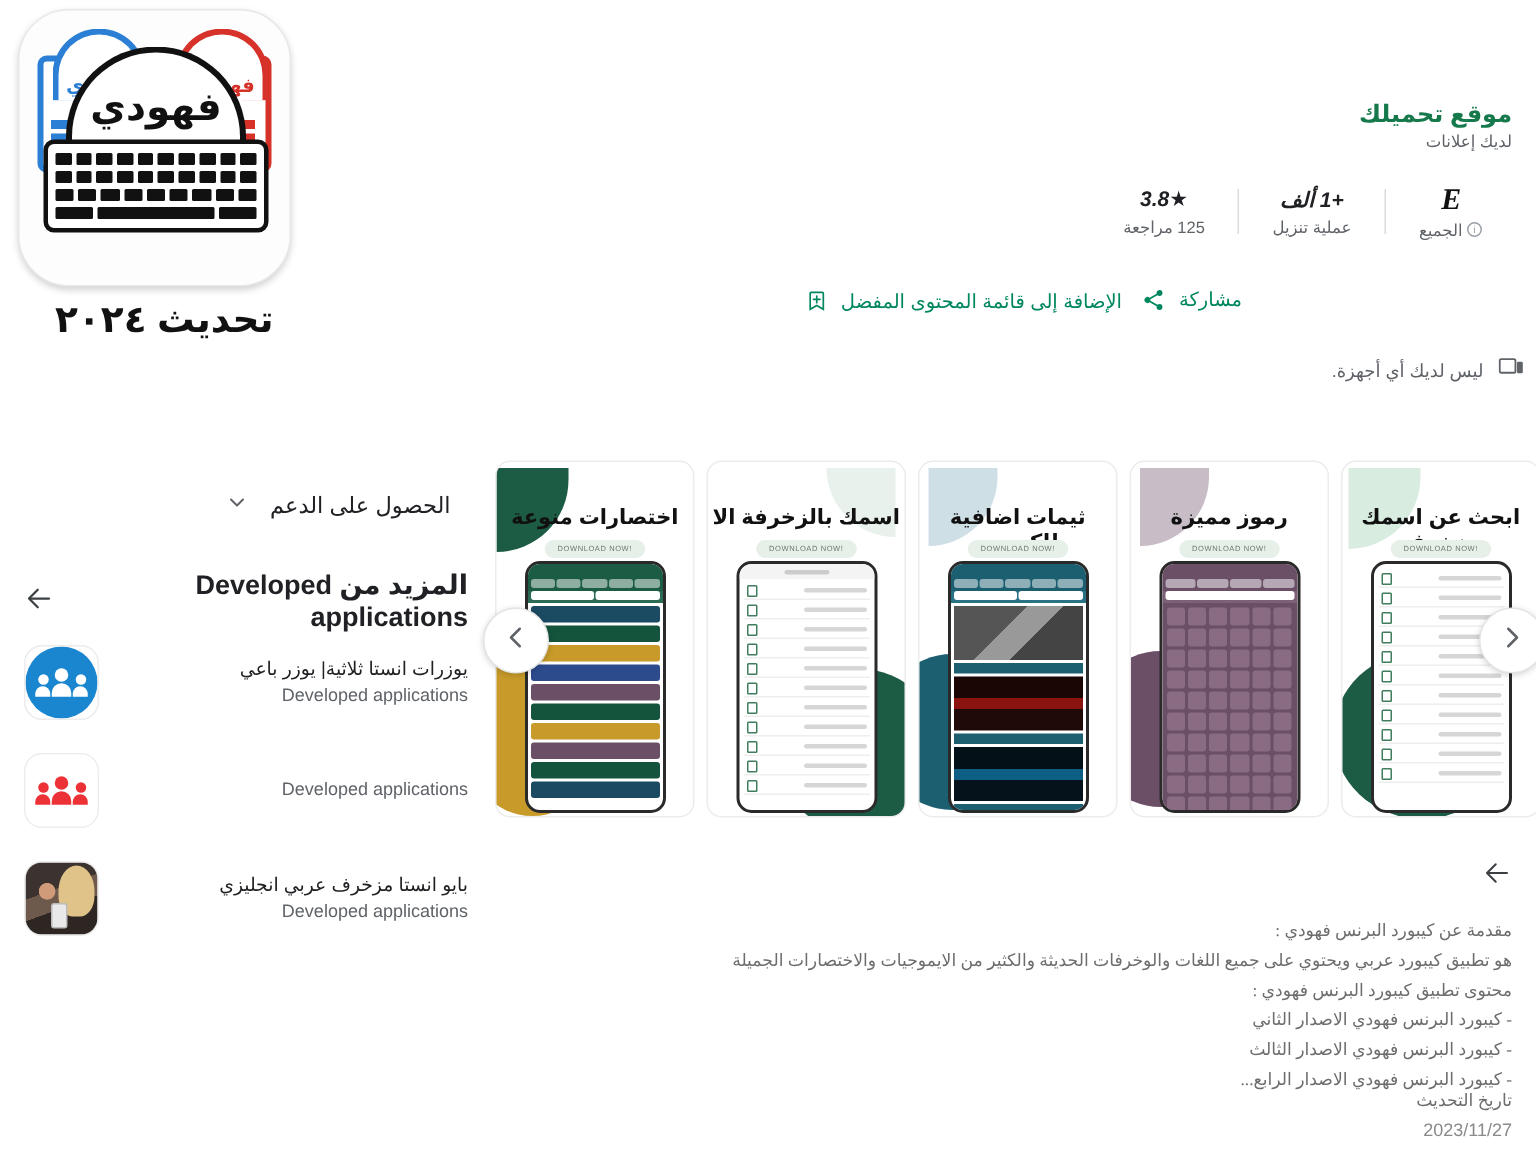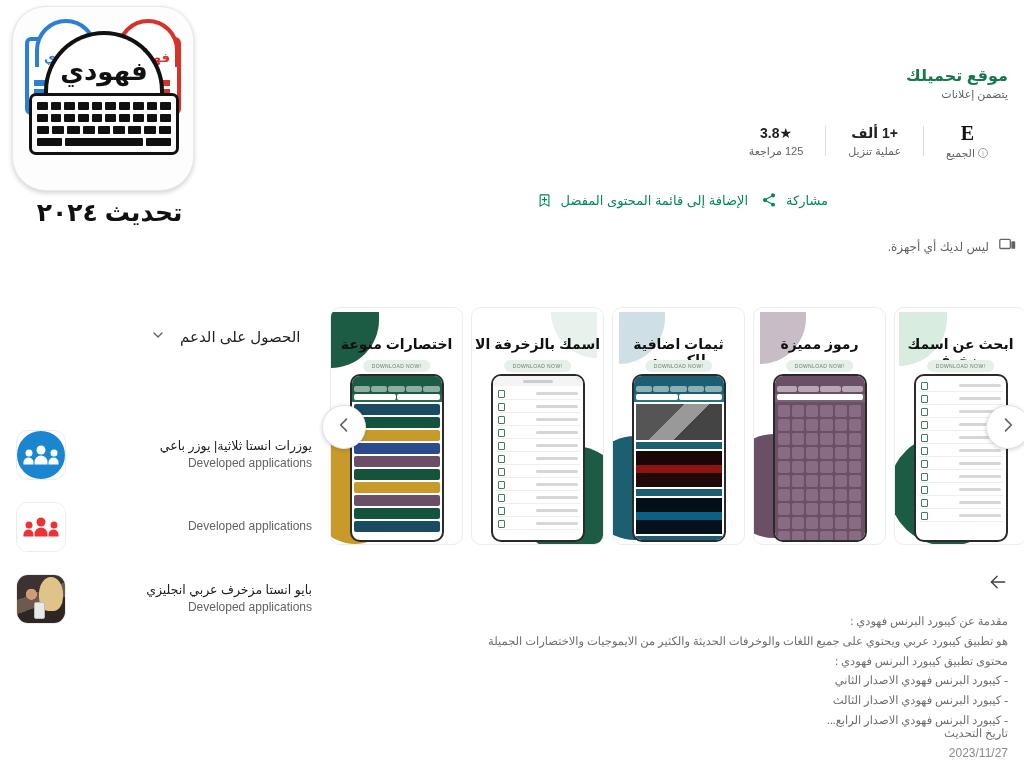--- a/index.html
+++ b/index.html
@@ -63,21 +63,21 @@
     position:absolute; right:16px; top:66px; font-size:16px; font-weight:bold; color:#15794b;
     text-align:right;
   }
   .ads-note {
     position:absolute; right:16px; top:88px; font-size:11px; color:#5f6368; text-align:right;
   }
 
   
   .stats { position:absolute; right:14px; top:118px; display:flex; flex-direction:row; align-items:center; height:46px; }
   .stat { display:flex; flex-direction:column; align-items:center; justify-content:center; padding:0 22px; min-width:84px; }
-  .stat .val { font-size:14px; font-weight:bold; color:#202124; display:flex; align-items:center; gap:3px; white-space:nowrap; }
+  .stat .val { font-size:14px; font-weight:bold; color:#202124; display:flex; align-items:center; gap:3px; white-space:nowrap;font-style:italic; }
   .stat .lbl { font-size:11px; color:#5f6368; margin-top:4px; display:flex; align-items:center; gap:3px; white-space:nowrap; }
   .divider-v { width:1px; height:30px; background:#dadce0; }
   .esrb-box {
     font-family:"Liberation Serif", serif; font-weight:bold; font-size:20px; color:#111;
     line-height:1; letter-spacing:-1px;
   }
   .info-circle {
     display:inline-block; width:10px; height:10px; border:1px solid #9aa0a6; border-radius:50%;
     font-size:7px; line-height:9px; text-align:center; color:#9aa0a6;
   }
@@ -262,21 +262,21 @@
             <b></b>
             <b class="wide"></b>
             <b></b>
           </div>
       </div>
     </div>
     <div class="icon-caption">تحديث ٢٠٢٤</div>
   </div>
 
   <div class="dev-name">موقع تحميلك</div>
-  <div class="ads-note">يتضمن إعلانات</div>
+  <div class="ads-note">لديك إعلانات</div>
 
   <div class="stats">
     <div class="stat">
       <div class="val">
         <span class="esrb-box">E</span>
       </div>
       <div class="lbl">
         <span class="info-circle">i</span>
         <span>الجميع</span>
       </div>
@@ -620,20 +620,29 @@
 
   <div class="support-row">
     <span>الحصول على الدعم</span>
     <span>
       <svg width="16" height="16" viewBox="0 0 24 24" fill="none" stroke="#5f6368" stroke-width="2" stroke-linecap="round" stroke-linejoin="round">
           <polyline points="6 9 12 15 18 9"></polyline>
         </svg>
     </span>
   </div>
 
+  <div class="more-head">
+    <span class="txt">المزيد من Developed applications</span>
+    <span class="arrow-back">
+      <svg width="20" height="20" viewBox="0 0 24 24" fill="none" stroke="#3c4043" stroke-width="1.8" stroke-linecap="round" stroke-linejoin="round">
+          <line x1="20" y1="12" x2="5" y2="12"></line>
+          <polyline points="11 5 4 12 11 19"></polyline>
+        </svg>
+    </span>
+  </div>
 
   <div class="applist">
     <div class="appitem">
       <div class="thumb">
         <div class="ic-blue">
           <div class="ppl">
             <div class="p s">
                 <div class="h" style="background:#fff;"></div>
                 <div class="b" style="background:#fff;"></div>
               </div>

